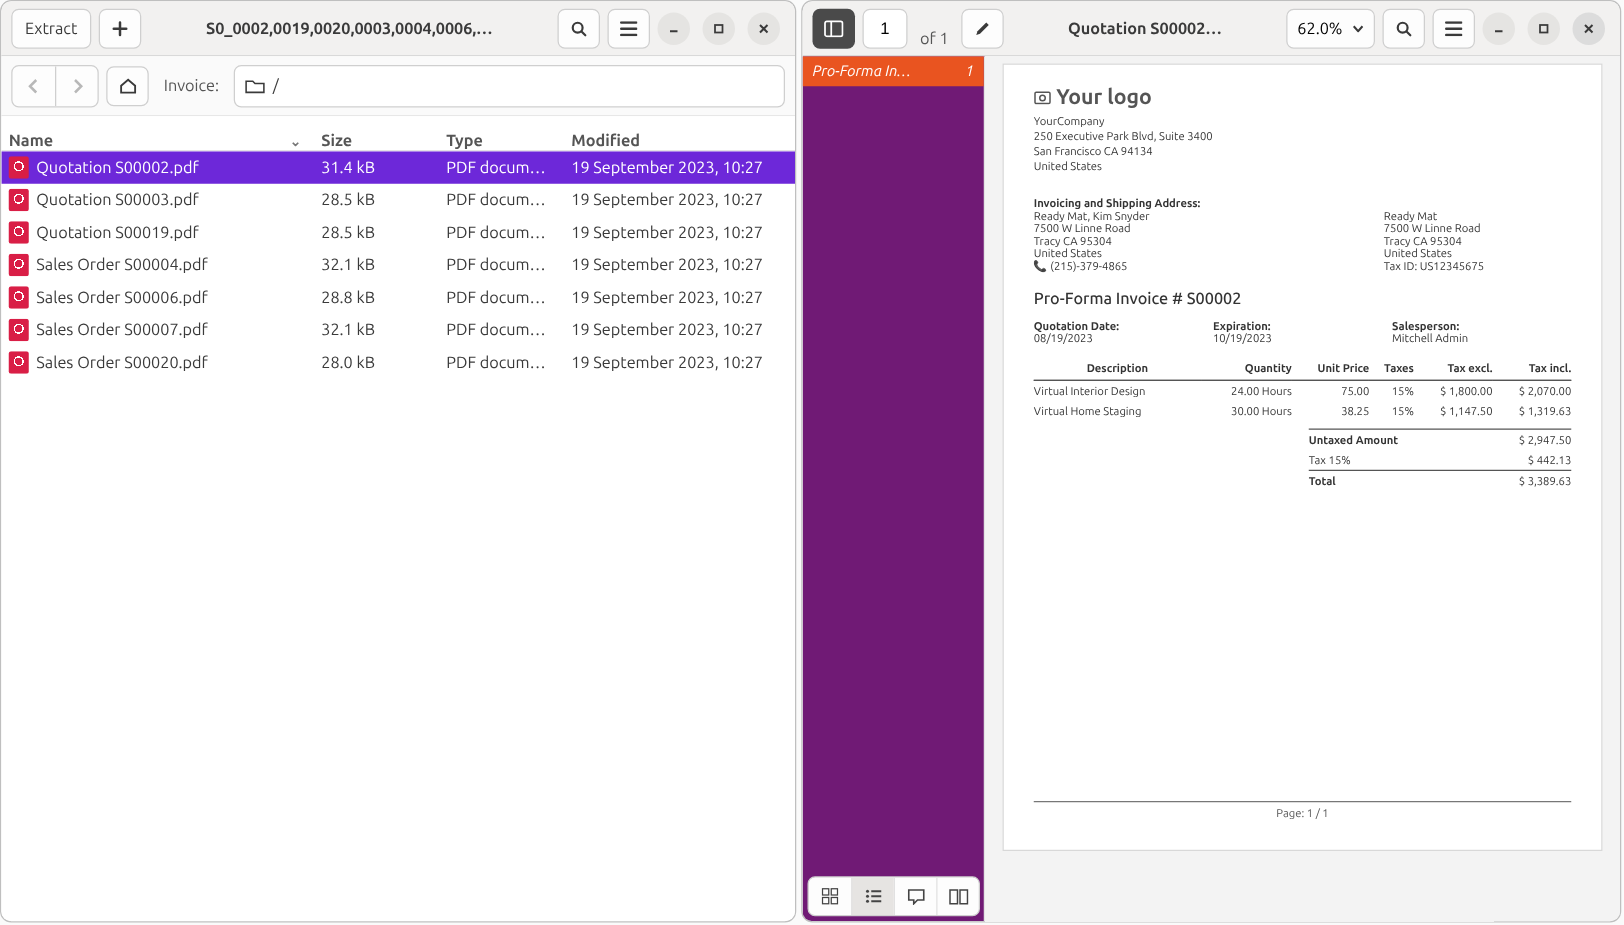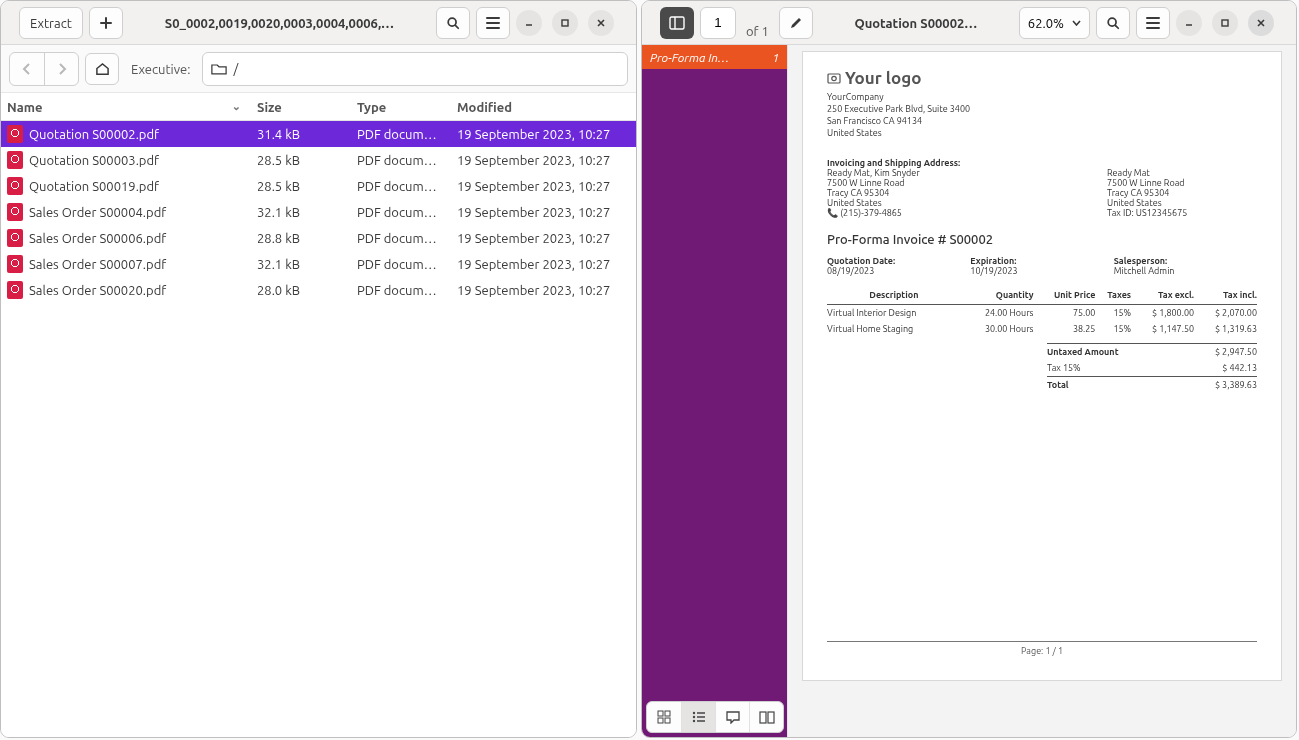--- a/index.html
+++ b/index.html
@@ -29,21 +29,21 @@
     display: flex; flex-direction: column;
     overflow: hidden;
     position: relative;
   }
   
   .hbar {
     height: 44px;
     background: #f2f1f0;
     border-bottom: 1px solid #d9d9d9;
     display: flex; align-items: center;
-    padding: 0 18px;
+    padding: 0 8px;
     gap: 6px;
   }
   .btn {
     height: 32px;
     background: #fdfdfd;
     border: 1px solid #cfcfcf;
     border-radius: 6px;
     display: flex; align-items: center; justify-content: center;
     padding: 0 10px;
     font-size: 13px;
@@ -98,21 +98,21 @@
     border-radius:6px;
     background:#fff;
     display:flex; align-items:center;
     padding:0 8px; gap:6px;
     color:#3a3a3a;
   }
   
   .ft-head {
     height:28px;
     border-bottom:1px solid #e3e3e3;
-    display:flex; align-items:center;
+    display:flex; align-items:flex-end;
     font-size:13px; color:#555; font-weight:600;
     background:#fff;
   }
   .ft-head .col, .ft-row .col { padding:0 6px; white-space:nowrap; overflow:hidden; text-overflow:ellipsis; }
   .col-name { width:250px; display:flex; align-items:center; gap:6px; }
   .col-size { width:100px; }
   .col-type { width:100px; }
   .col-mod  { flex:1; }
   .ft-body { flex:1; overflow:auto; background:#fff; }
   .ft-row  { height:26px; display:flex; align-items:center; color:#3a3a3a; }
@@ -247,21 +247,21 @@
           <svg width="10" height="12" viewBox="0 0 10 12">
             <path d="M3 1l5 5-5 5" fill="none" stroke="#b8b8b8" stroke-width="2"></path>
           </svg>
         </div>
     </div>
     <div class="btn icon">
       <svg width="15" height="14" viewBox="0 0 16 15">
           <path d="M2 7l6-5 6 5v6H2z" fill="none" stroke="#3a3a3a" stroke-width="1.6"></path>
         </svg>
     </div>
-    <span class="loc-label">Executive:</span>
+    <span class="loc-label">Invoice:</span>
     <div class="loc-path">
       <svg width="16" height="14" viewBox="0 0 18 15">
           <path d="M1 3h6l2 2h8v8H1z" fill="none" stroke="#3a3a3a" stroke-width="1.4"></path>
         </svg>
       <span>/</span>
     </div>
   </div>
 
   <div class="ft-head">
     <div class="col col-name">

